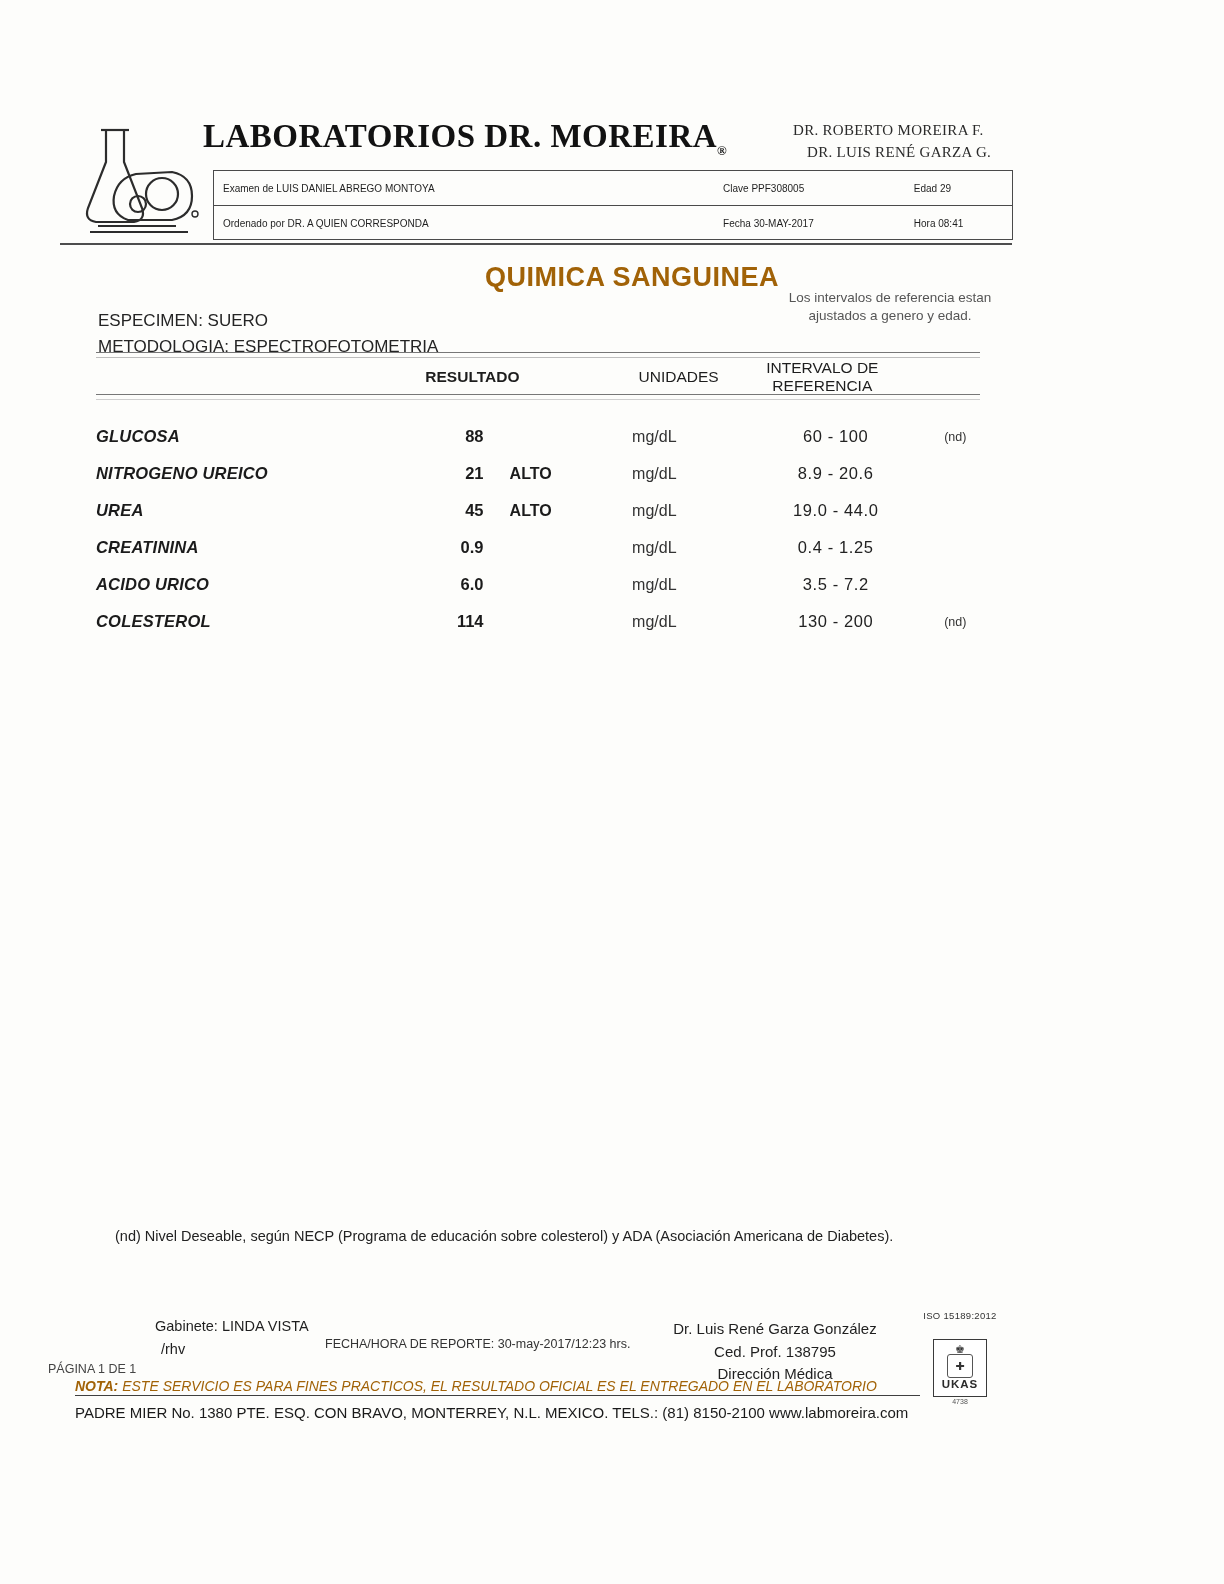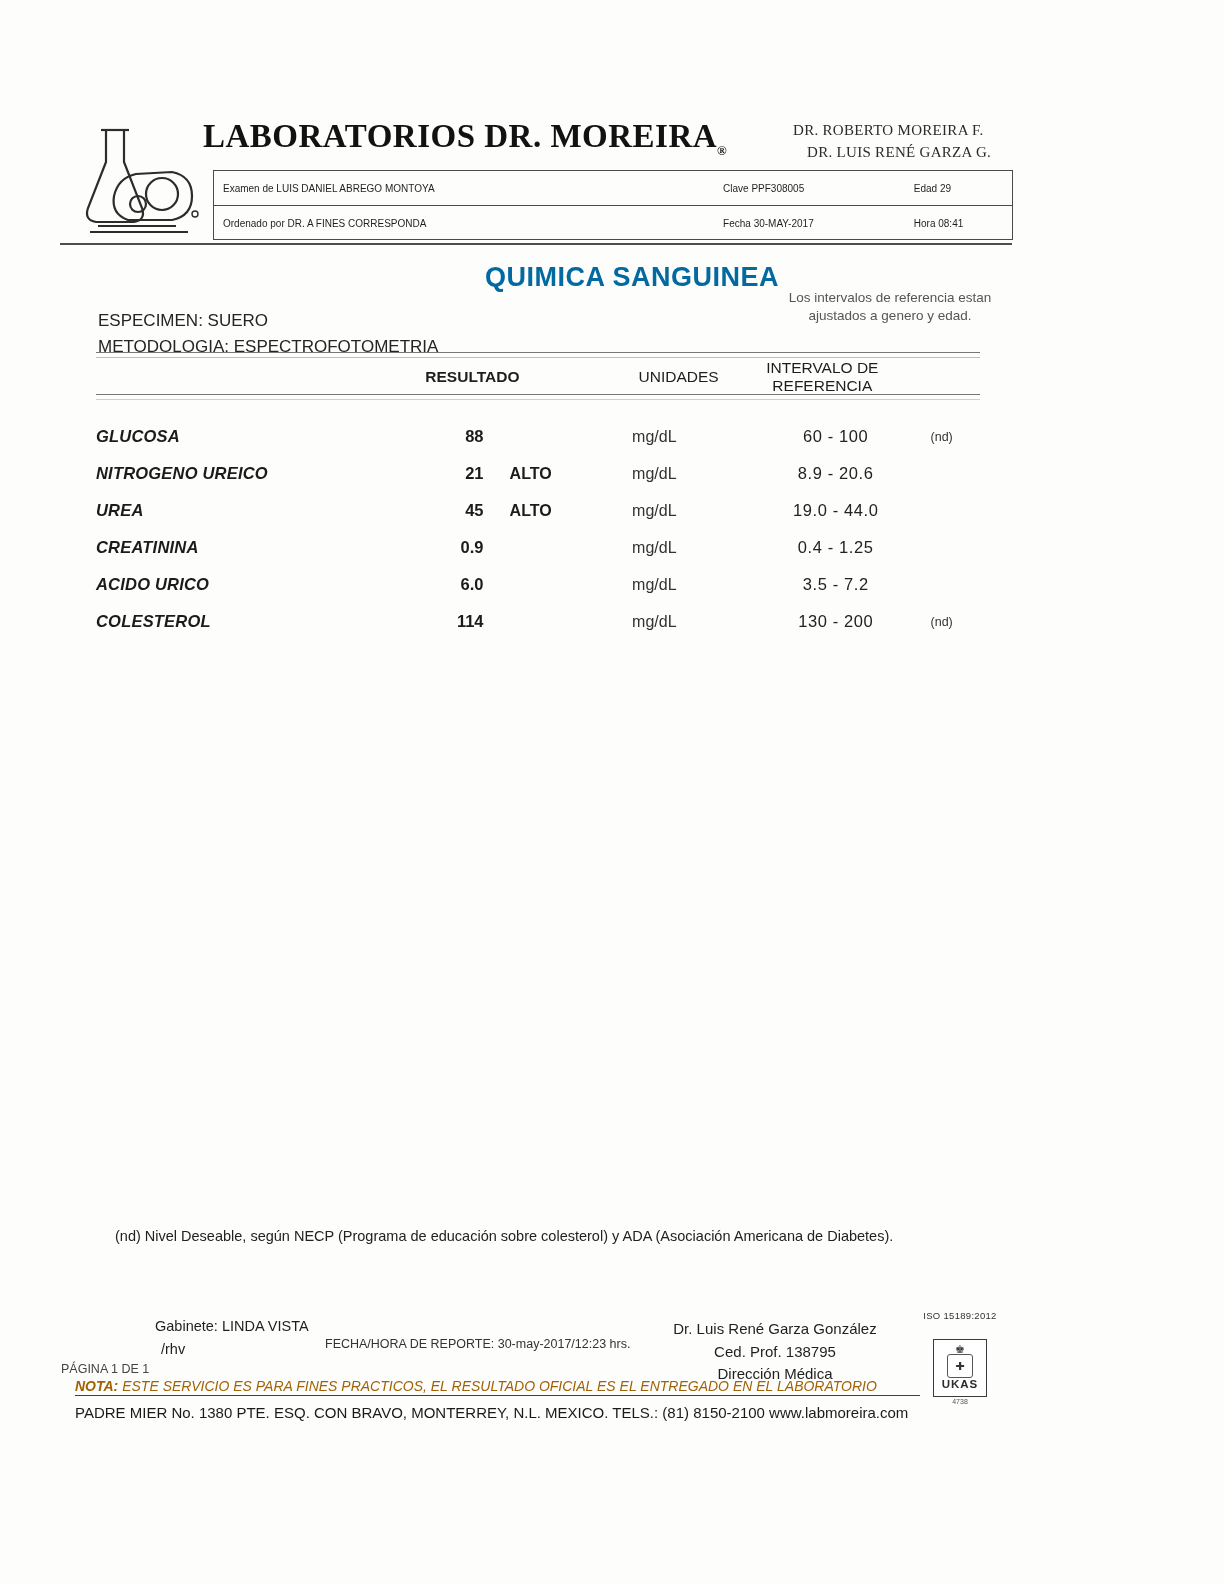--- a/index.html
+++ b/index.html
@@ -105,21 +105,21 @@
   
   .doc-title {
     position: absolute;
     top: 262px;
     left: 0;
     width: 1224px;
     text-align: center;
     font-size: 27px;
     font-weight: bold;
     letter-spacing: 0.5px;
-    color: #0369a1;
+    color: #a16207;
   }
   .title-shift { padding-left: 40px; }
 
   .note-right {
     position: absolute;
     left: 775px;
     top: 289px;
     width: 230px;
     text-align: center;
     font-size: 13.5px;
@@ -161,21 +161,21 @@
     height: 4px;
     border-bottom: 1px solid #cfcfcf;
     margin-top: 2px;
   }
 
   .col-name  { width: 320px; }
   .col-res   { width: 150px; text-align: right; }
   .col-flag  { width: 90px;  text-align: center; }
   .col-unit  { width: 120px; text-align: left; padding-left: 8px;}
   .col-ref   { width: 160px; text-align: center; }
-  .col-nd    { width: 60px;  }
+  .col-nd    { width: 60px;  text-align: center; }
 
   .tbl-head .col-name { font-weight: bold; }
   .tbl-head .col-res  { font-weight: bold; text-align: right; padding-right: 10px;}
   .tbl-head .col-unit { font-weight: normal; text-align: right; padding-left: 0; width: 210px;}
   .tbl-head .col-ref  { font-weight: normal; text-align: center; width: 230px;}
 
   .row {
     display: flex;
     align-items: center;
     height: 37px;
@@ -241,21 +241,21 @@
   .fecha-reporte {
     position: absolute;
     left: 325px;
     top: 37px;
     font-size: 12.5px;
     color: #333;
     white-space: nowrap;
   }
   .pagina {
     position: absolute;
-    left: 61px;
+    left: 48px;
     top: 62px;
     font-size: 12.5px;
     color: #444;
   }
   .signature {
     position: absolute;
     left: 640px;
     top: 18px;
     width: 270px;
     text-align: center;
@@ -375,21 +375,21 @@
       <div class="doc2">DR. LUIS RENÉ GARZA G.</div>
     </div>
 
     <div class="info-box">
       <div class="info-row top">
         <div class="info-cell c-name">Examen de LUIS DANIEL ABREGO MONTOYA</div>
         <div class="info-cell c-mid">Clave PPF308005</div>
         <div class="info-cell c-right">Edad 29</div>
       </div>
       <div class="info-row">
-        <div class="info-cell c-name">Ordenado por DR. A FINES CORRESPONDA</div>
+        <div class="info-cell c-name">Ordenado por DR. A QUIEN CORRESPONDA</div>
         <div class="info-cell c-mid">Fecha 30-MAY-2017</div>
         <div class="info-cell c-right">Hora 08:41</div>
       </div>
     </div>
   </div>
 
   <div class="header-rule"></div>
 
   <div class="doc-title">
     <span class="title-shift">QUIMICA SANGUINEA</span>

